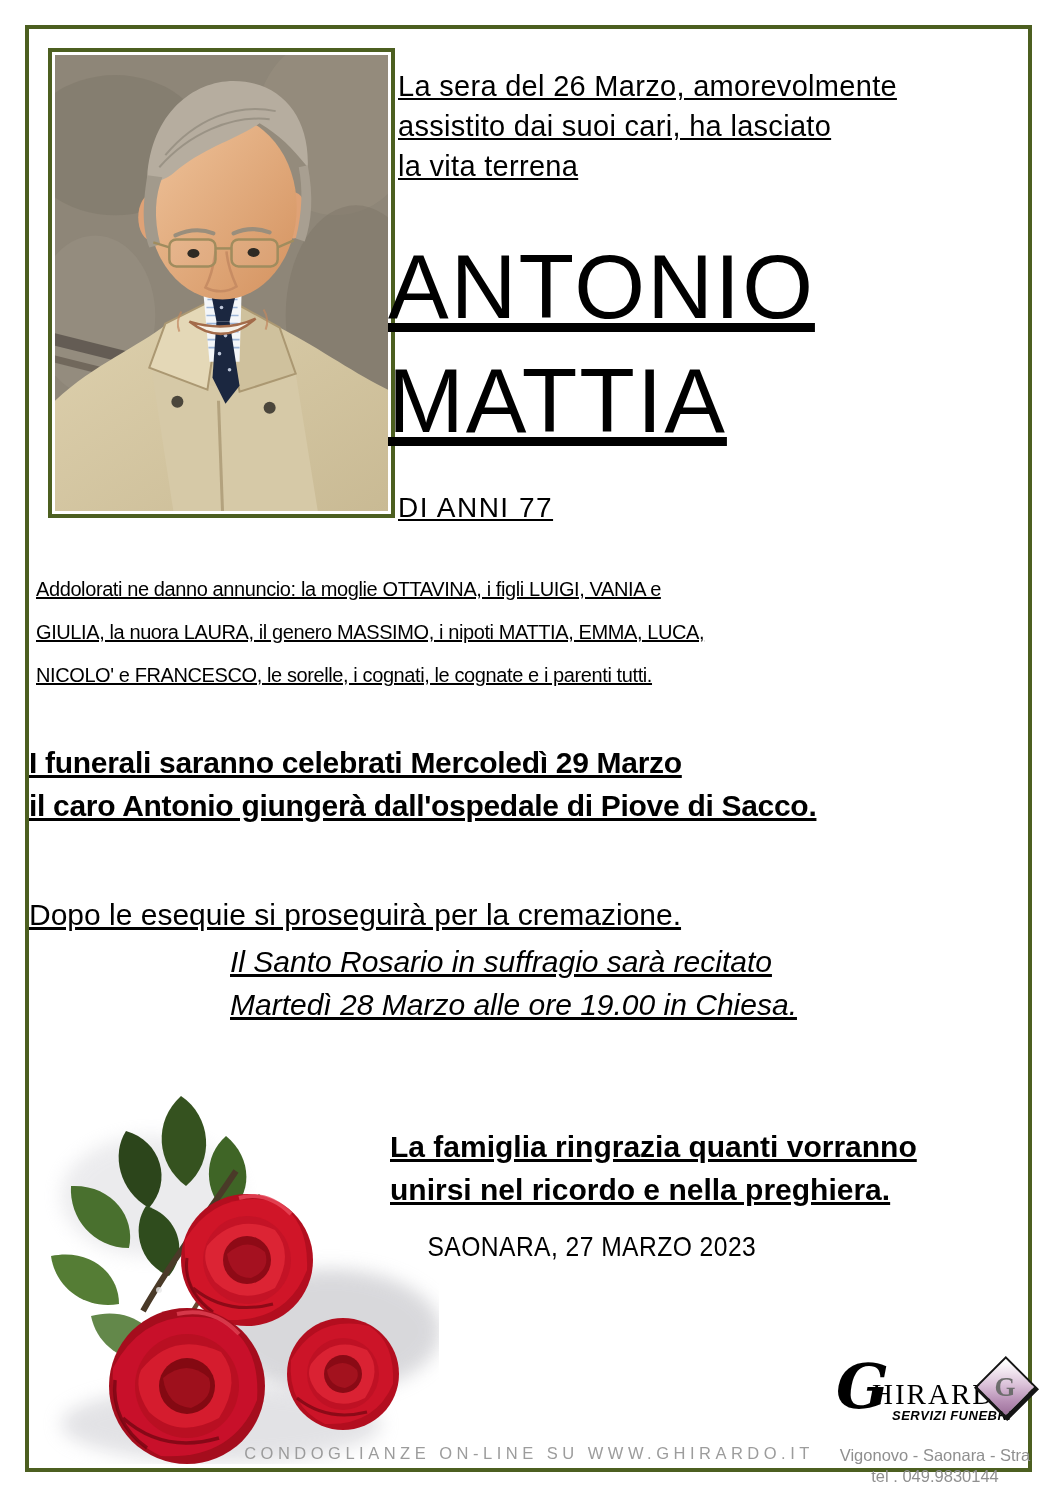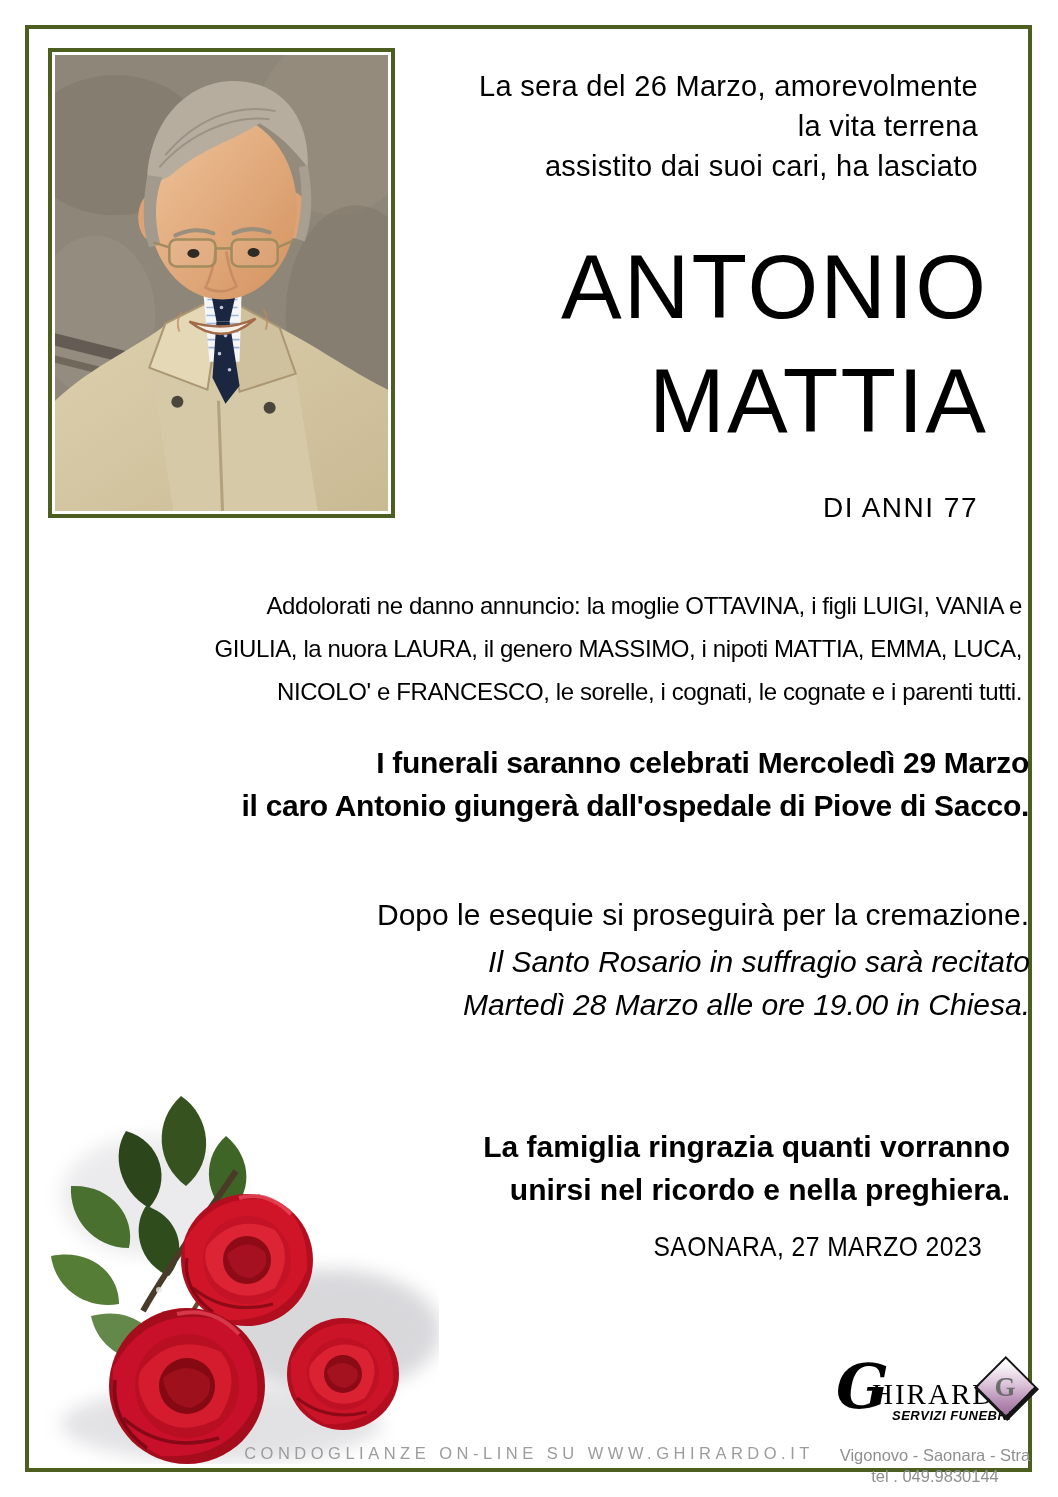--- a/index.html
+++ b/index.html
@@ -9,26 +9,26 @@
   }
   .frame{
     position:absolute;left:25px;top:25px;width:1007px;height:1447px;
     border:4px solid #4c5f20;box-sizing:border-box;
   }
   .photo-frame{
     position:absolute;left:48px;top:48px;width:347px;height:470px;
     border:4px solid #4c5f20;background:#ffffff;padding:3px;box-sizing:border-box;
   }
   .photo-frame svg{display:block;width:100%;height:100%;}
-  .txt{position:absolute;text-align:right;}
+  .txt{position:absolute;text-align:left;text-decoration:underline;}
   .line{white-space:nowrap;}
   .intro{left:398px;top:66px;width:580px;font-size:29px;line-height:40px;letter-spacing:0.3px;}
   .name{left:388px;top:230px;width:600px;font-size:91px;line-height:114px;letter-spacing:2px;}
   .age{left:398px;top:492px;width:580px;font-size:28px;letter-spacing:1.5px;}
-  .announce{left:36px;top:584px;width:986px;font-size:24px;line-height:43px;letter-spacing:-0.4px;}
+  .announce{left:36px;top:568px;width:986px;font-size:20px;line-height:43px;letter-spacing:-0.4px;}
   .funeral{left:29px;top:741px;width:1000px;font-size:30px;line-height:43px;font-weight:bold;letter-spacing:-0.3px;}
   .cremation{left:29px;top:898px;width:1000px;font-size:30px;}
   .rosary{left:230px;top:940px;width:800px;font-size:30px;line-height:43px;font-style:italic;}
   .thanks{left:390px;top:1125px;width:620px;font-size:30px;line-height:43px;font-weight:bold;}
   .placedate{left:405px;top:1231px;width:600px;font-size:28px;}
   .placedate .line{display:inline-block;transform:scaleX(0.88);letter-spacing:0.5px;}
   .roses{position:absolute;left:31px;top:1076px;width:408px;height:388px;}
   .roses svg{display:block;width:100%;height:100%;}
   .logo{position:absolute;left:836px;top:1364px;width:198px;}
   .logo-row{position:relative;height:62px;}
@@ -130,22 +130,22 @@
       <path d="M160,193 L176,193" stroke="#a08c5e" stroke-width="2.5"></path>
       <path d="M114,192 L98,187 M222,192 L238,185" stroke="#a08c5e" stroke-width="2.5"></path>
       <ellipse cx="138" cy="198" rx="6" ry="4.5" fill="#2e2a24"></ellipse>
       <ellipse cx="198" cy="197" rx="6" ry="4.5" fill="#2e2a24"></ellipse>
     </g>
   </svg>
 </div>
 
 <div class="txt intro">
   <div class="line">La sera del 26 Marzo, amorevolmente</div>
+  <div class="line">assistito dai suoi cari, ha lasciato</div>
   <div class="line">la vita terrena</div>
-  <div class="line">assistito dai suoi cari, ha lasciato</div>
 </div>
 
 <div class="txt name">
   <div class="line">ANTONIO</div>
   <div class="line">MATTIA</div>
 </div>
 
 <div class="txt age">
   <span class="line">DI ANNI 77</span>
 </div>

